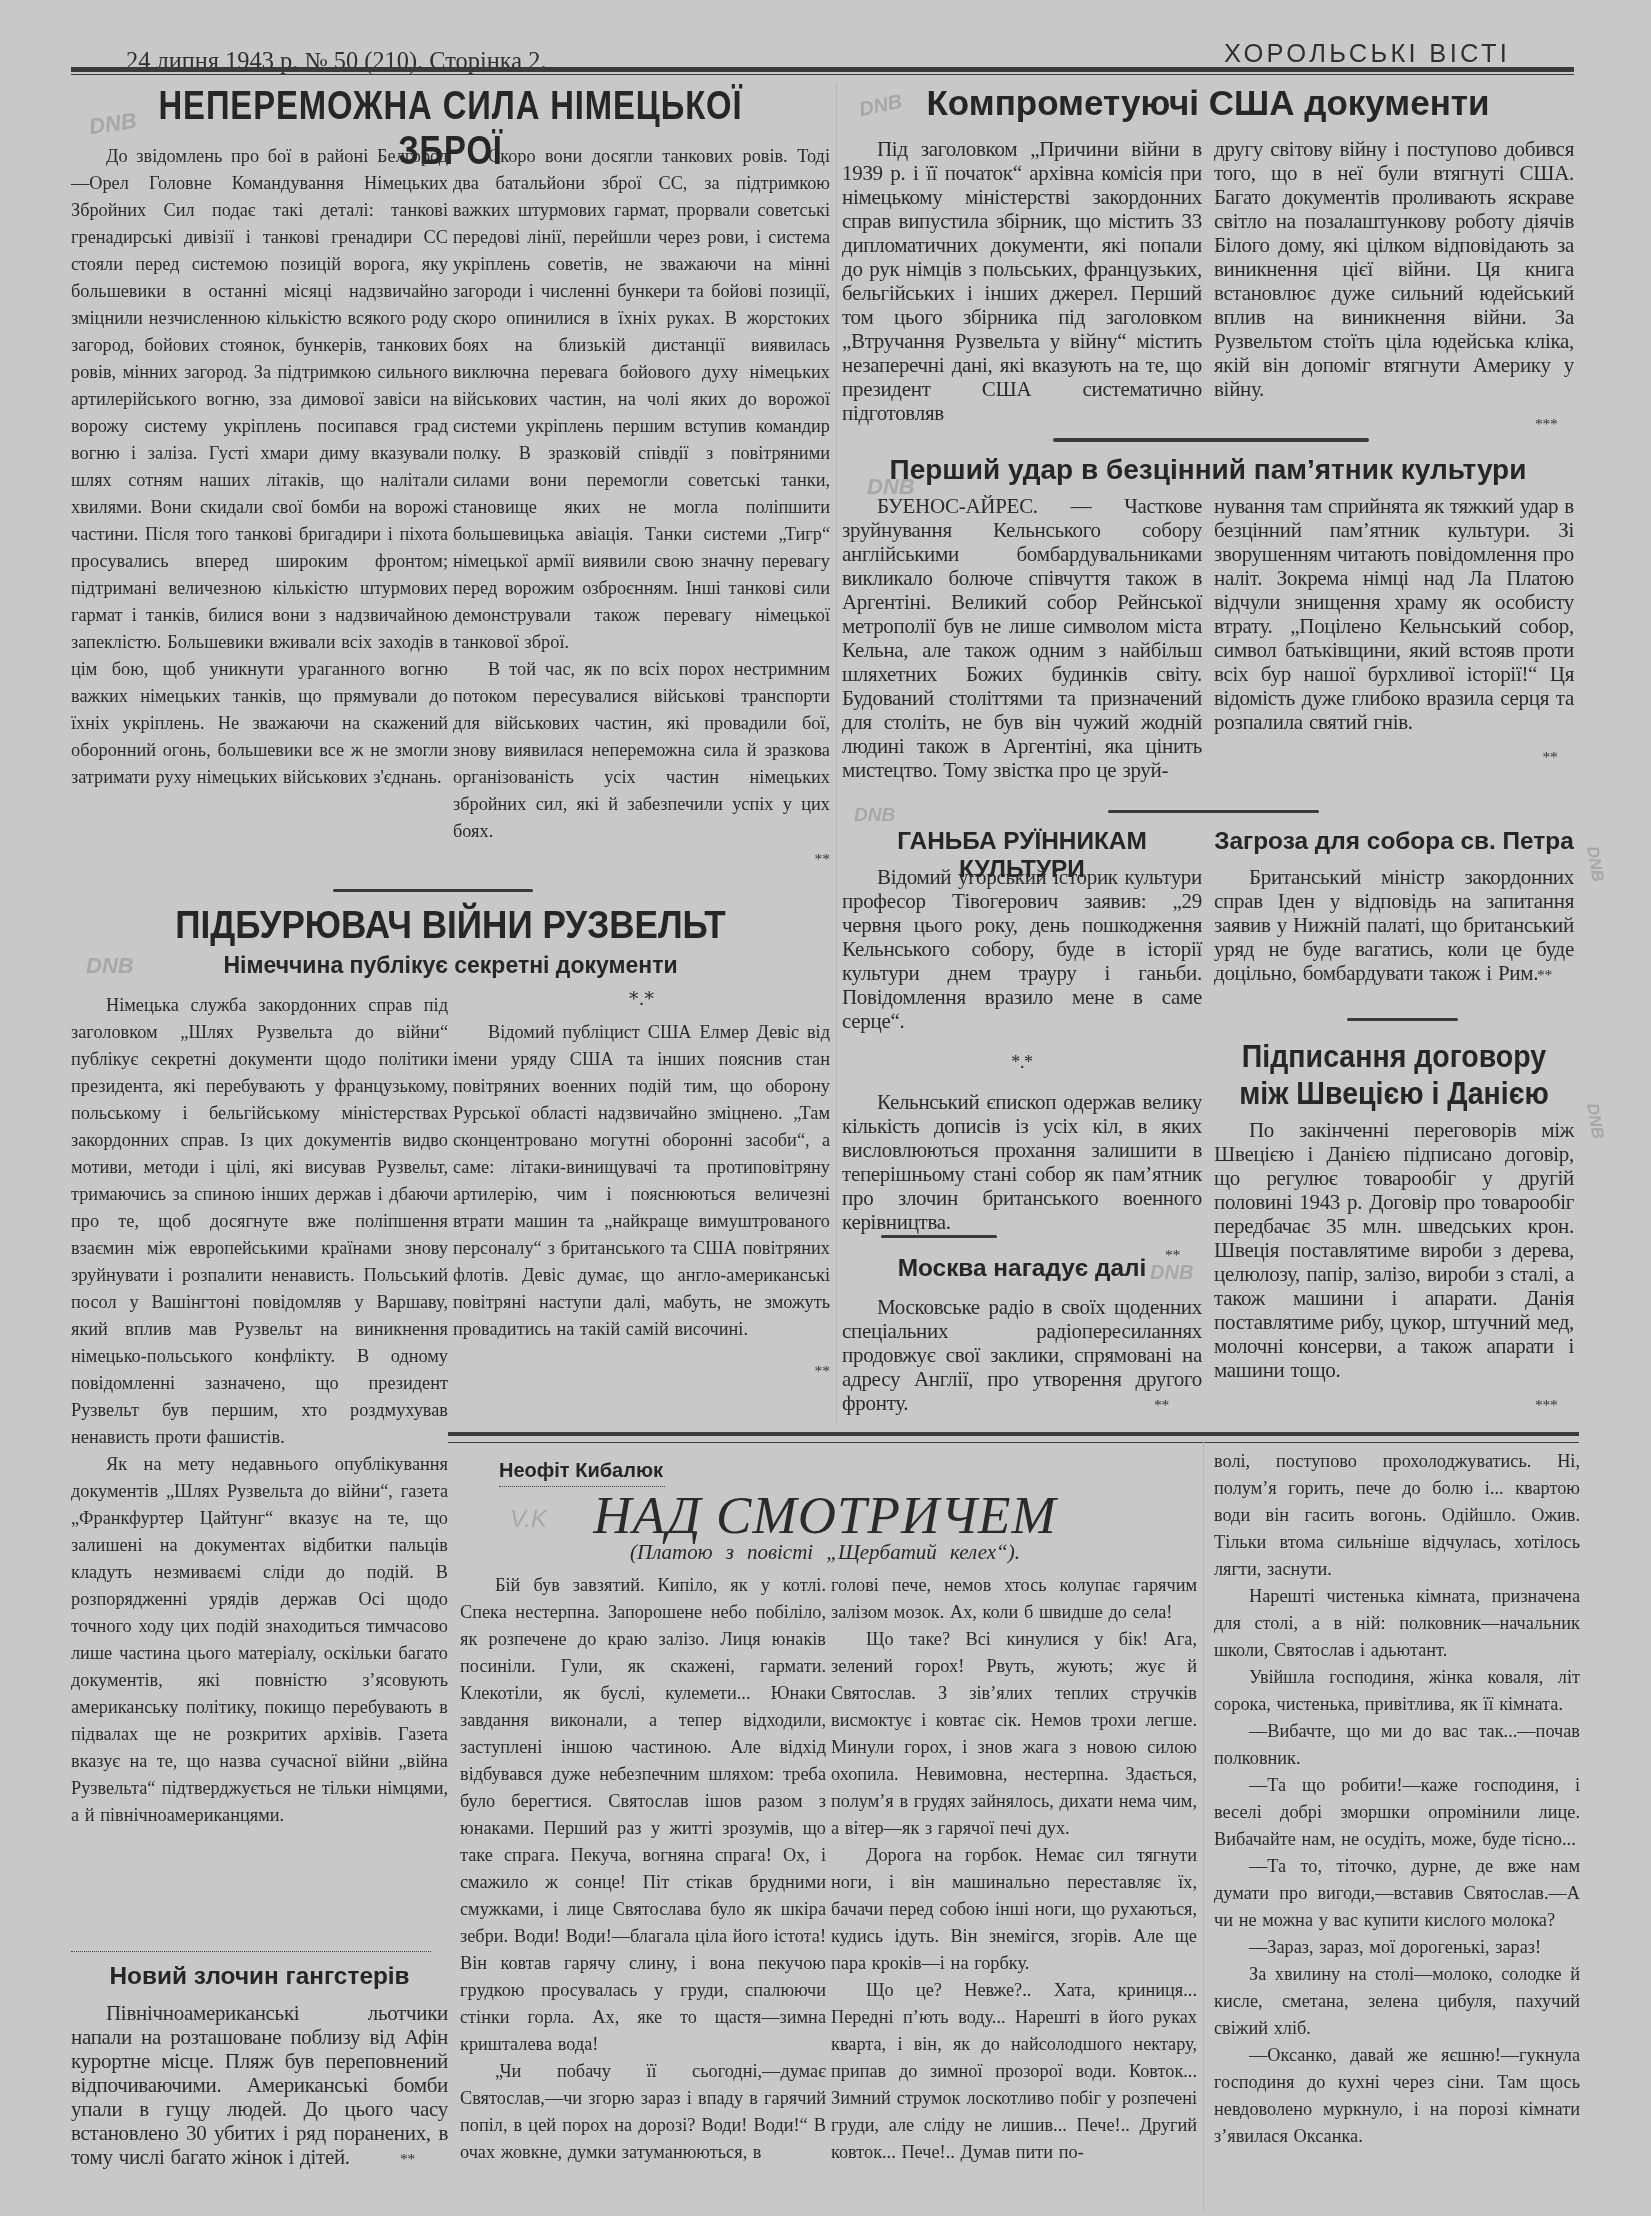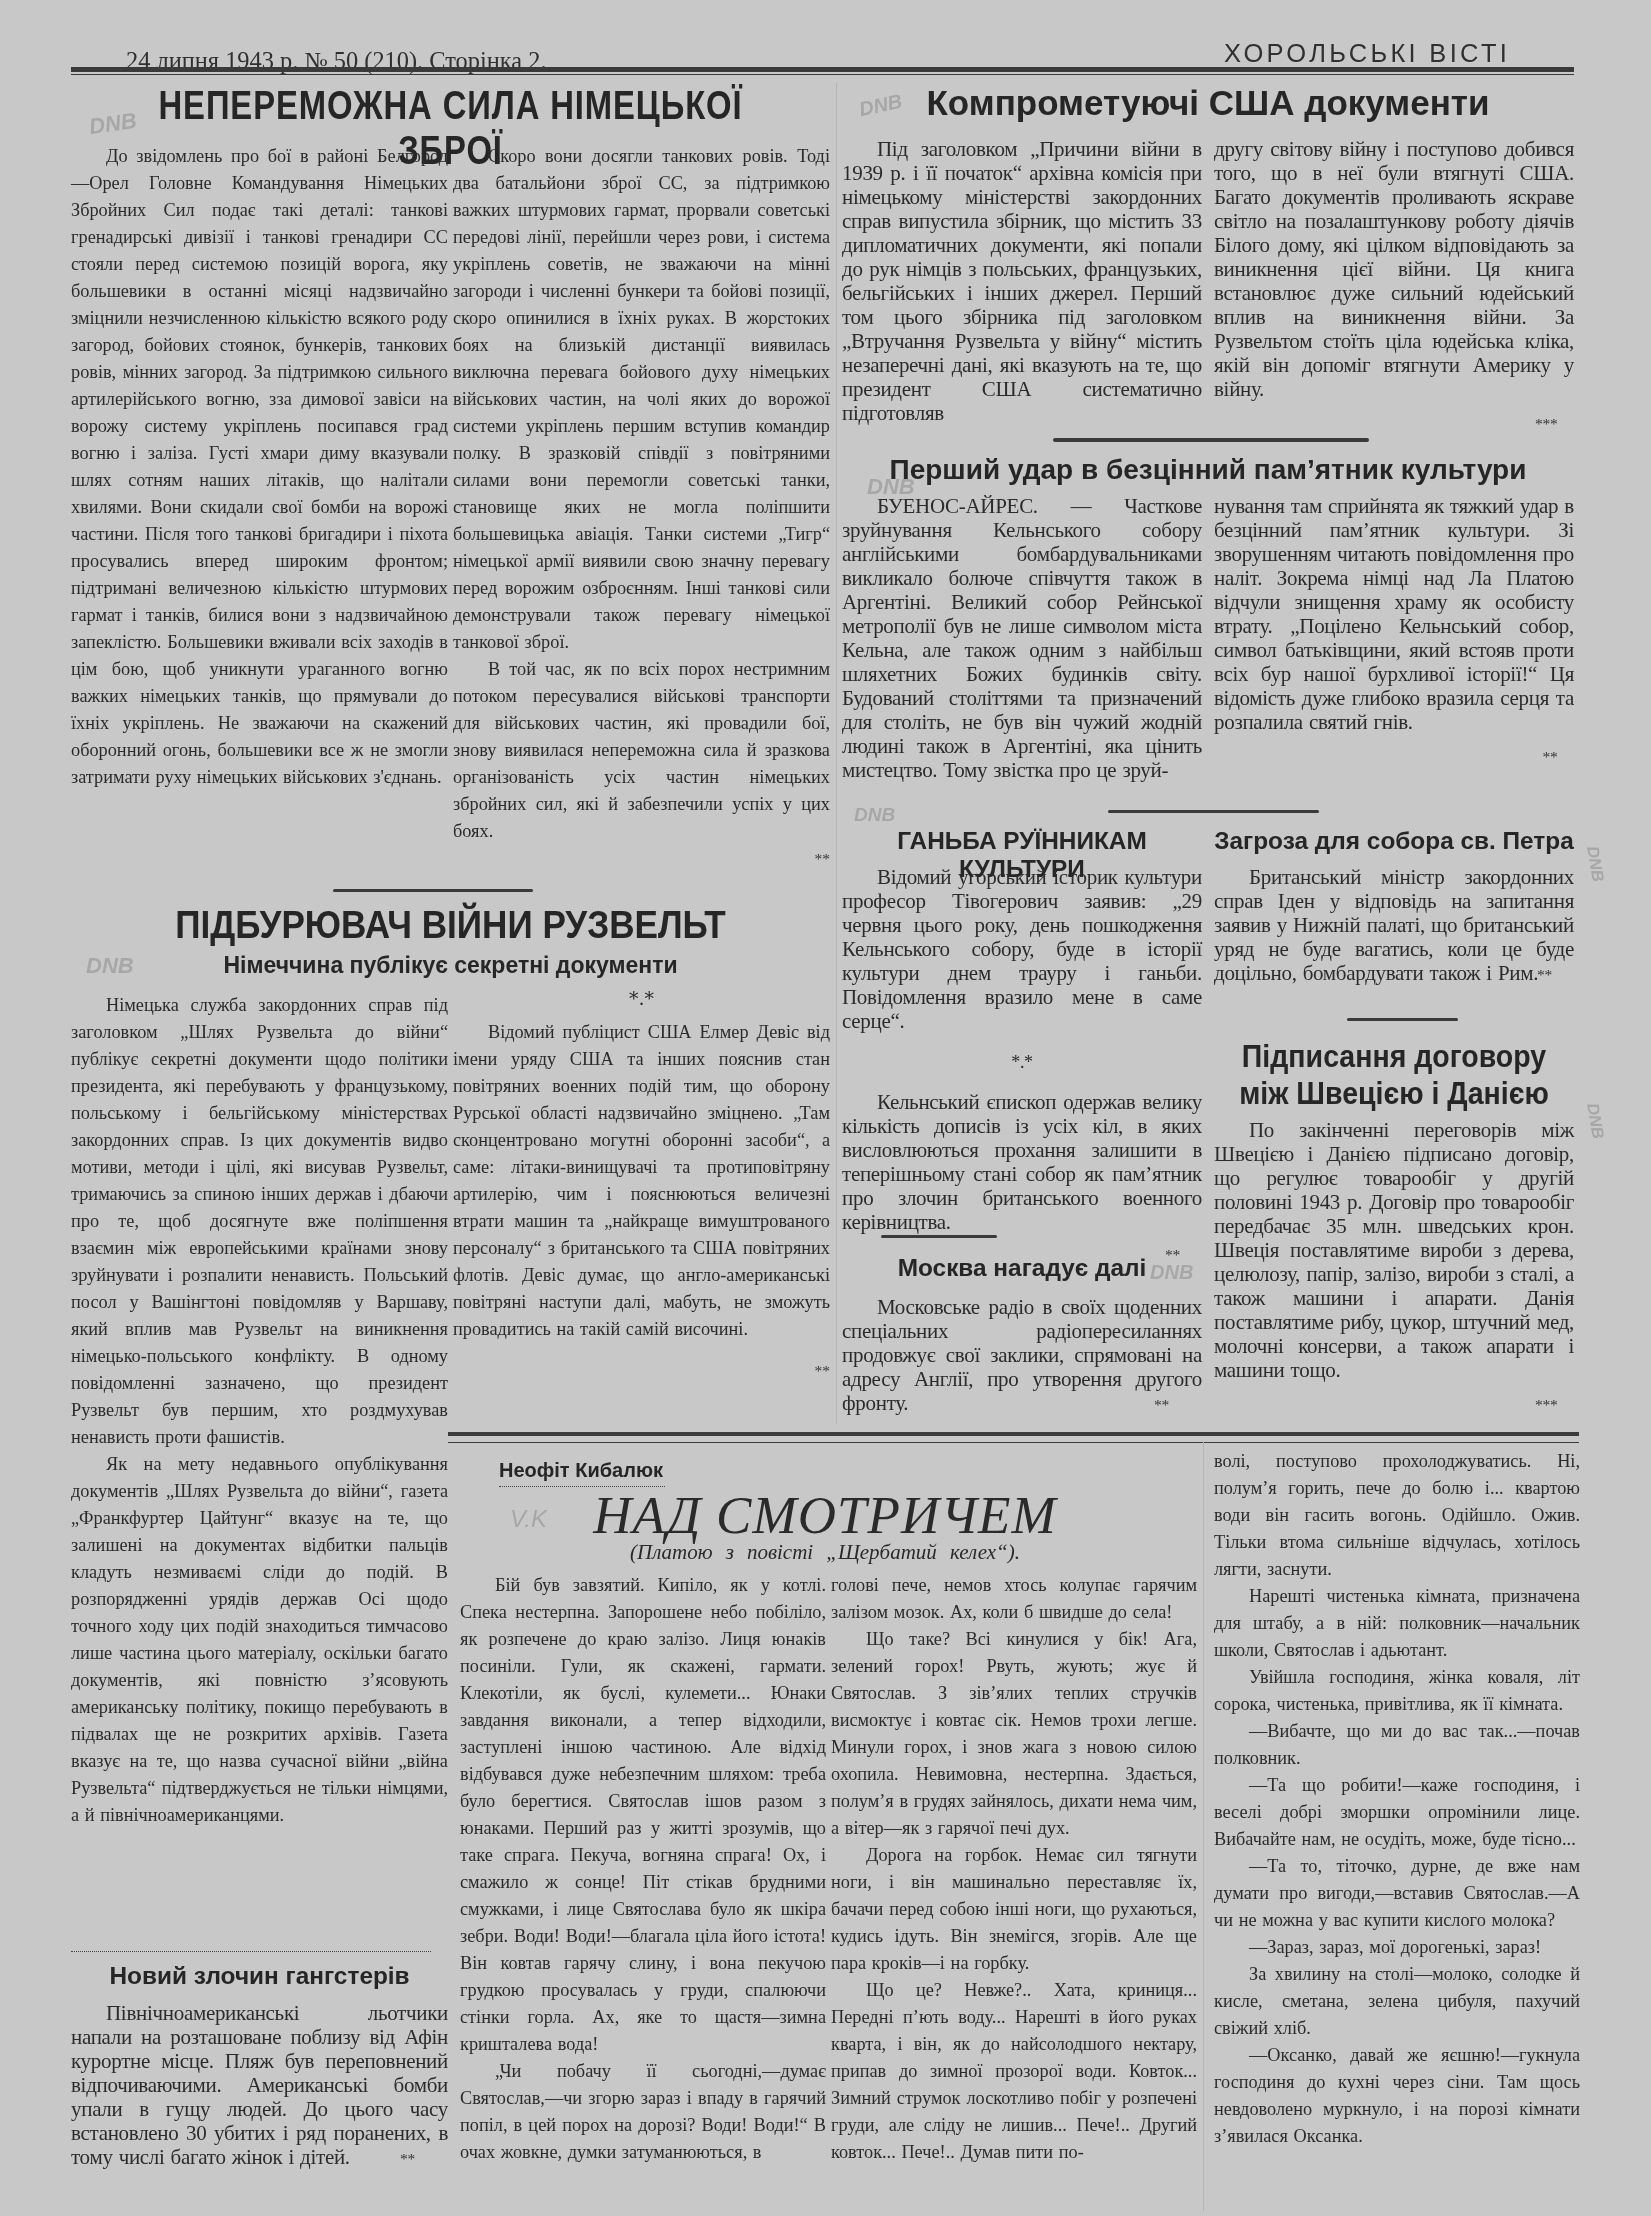--- a/index.html
+++ b/index.html
@@ -143,21 +143,21 @@
   </div>
   <div class="abs body-text" style="left:831px;top:1572px;width:366px;">
     <p style="text-indent:0">голові пече, немов хтось колупає гарячим залізом мозок. Ах, коли б швидше до села!</p>
     <p>Що таке? Всі кинулися у бік! Ага, зелений горох! Рвуть, жують; жує й Святослав. З зів’ялих теплих стручків висмоктує і ковтає сік. Немов трохи легше. Минули горох, і знов жага з новою силою охопила. Невимовна, нестерпна. Здається, полум’я в грудях зайнялось, дихати нема чим, а вітер—як з гарячої печі дух.</p>
     <p>Дорога на горбок. Немає сил тягнути ноги, і він машинально переставляє їх, бачачи перед собою інші ноги, що рухаються, кудись ідуть. Він знемігся, згорів. Але ще пара кроків—і на горбку.</p>
     <p>Що це? Невже?.. Хата, криниця... Передні п’ють воду... Нарешті в його руках кварта, і він, як до найсолодшого нектару, припав до зимної прозорої води. Ковток... Зимний струмок лоскотливо побіг у розпечені груди, але сліду не лишив... Пече!.. Другий ковток... Пече!.. Думав пити по-</p>
   </div>
   <div class="abs colrule" style="left:1203px;top:1441px;height:770px;"></div>
   <div class="abs body-text" style="left:1214px;top:1448px;width:366px;">
     <p style="text-indent:0">волі, поступово прохолоджуватись. Ні, полум’я горить, пече до болю і... квартою води він гасить вогонь. Одійшло. Ожив. Тільки втома сильніше відчулась, хотілось лягти, заснути.</p>
-    <p>Нарешті чистенька кімната, призначена для штабу, а в ній: полковник—начальник школи, Святослав і адьютант.</p>
+    <p>Нарешті чистенька кімната, призначена для столі, а в ній: полковник—начальник школи, Святослав і адьютант.</p>
     <p>Увійшла господиня, жінка коваля, літ сорока, чистенька, привітлива, як її кімната.</p>
     <p>—Вибачте, що ми до вас так...—почав полковник.</p>
     <p>—Та що робити!—каже господиня, і веселі добрі зморшки опромінили лице. Вибачайте нам, не осудіть, може, буде тісно...</p>
     <p>—Та то, тіточко, дурне, де вже нам думати про вигоди,—вставив Святослав.—А чи не можна у вас купити кислого молока?</p>
     <p>—Зараз, зараз, мої дорогенькі, зараз!</p>
     <p>За хвилину на столі—молоко, солодке й кисле, сметана, зелена цибуля, пахучий свіжий хліб.</p>
     <p>—Оксанко, давай же яєшню!—гукнула господиня до кухні через сіни. Там щось невдоволено муркнуло, і на порозі кімнати з’явилася Оксанка.</p>
   </div>
 
 </div>

